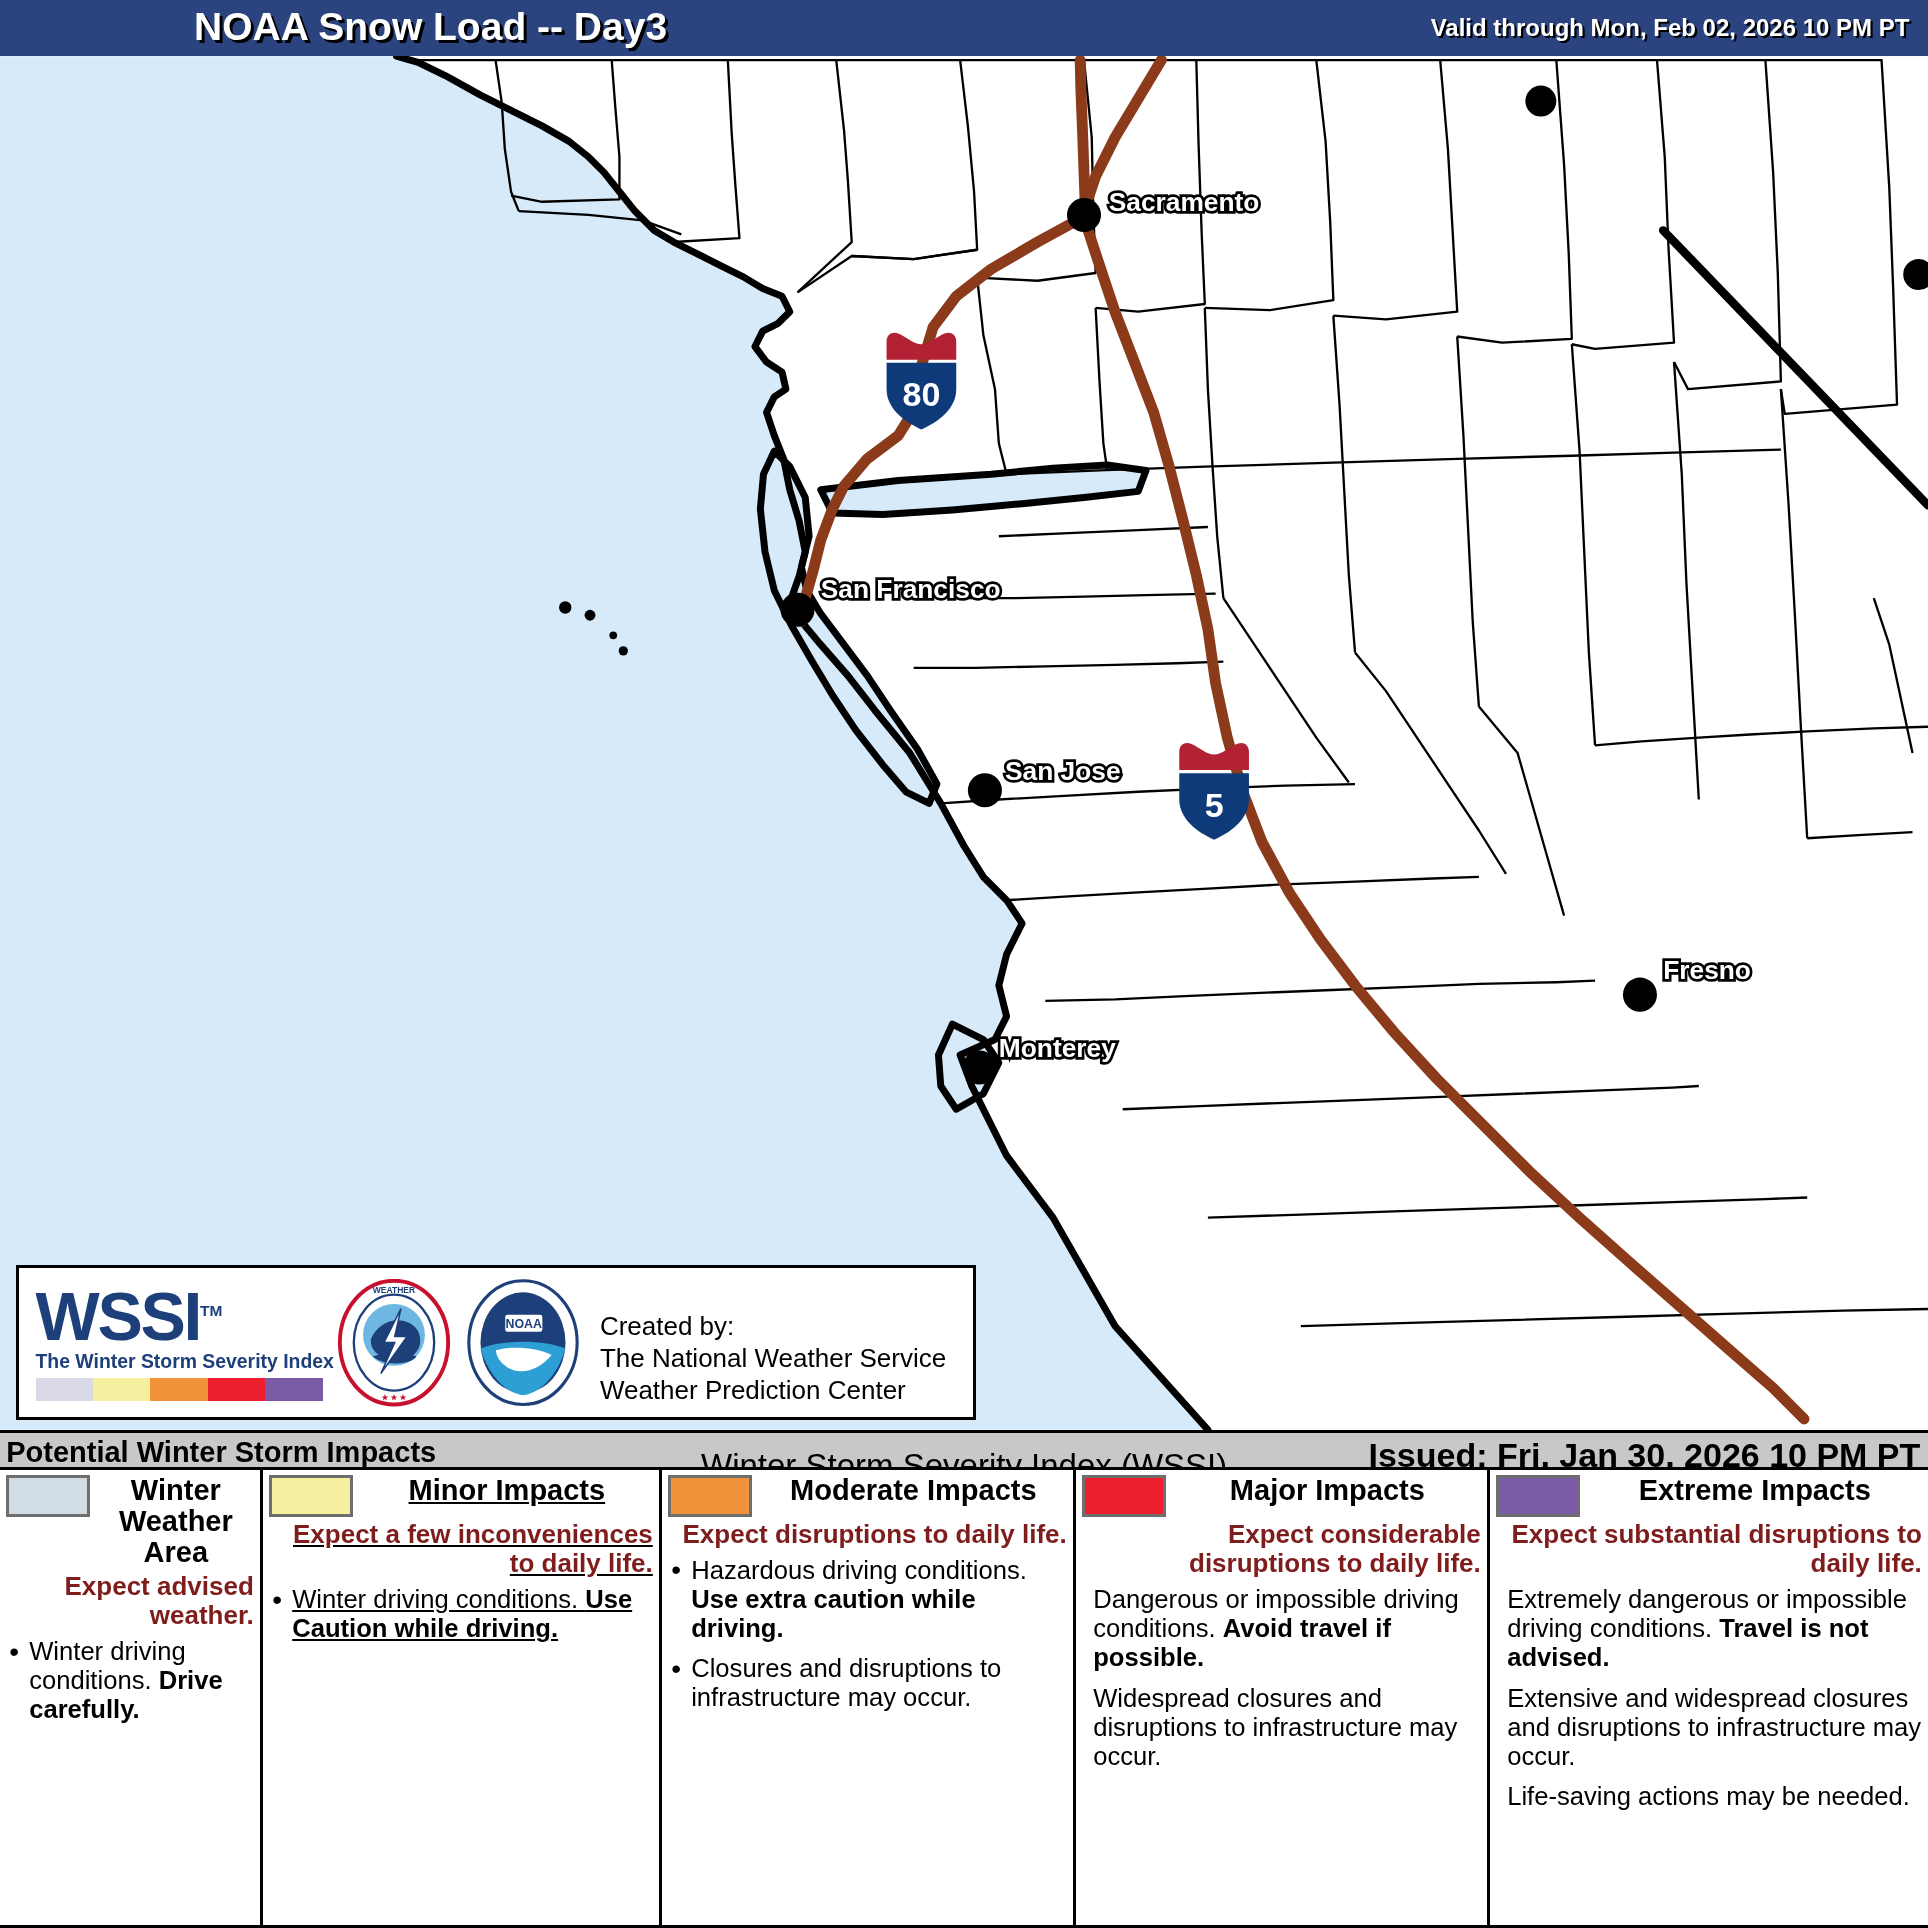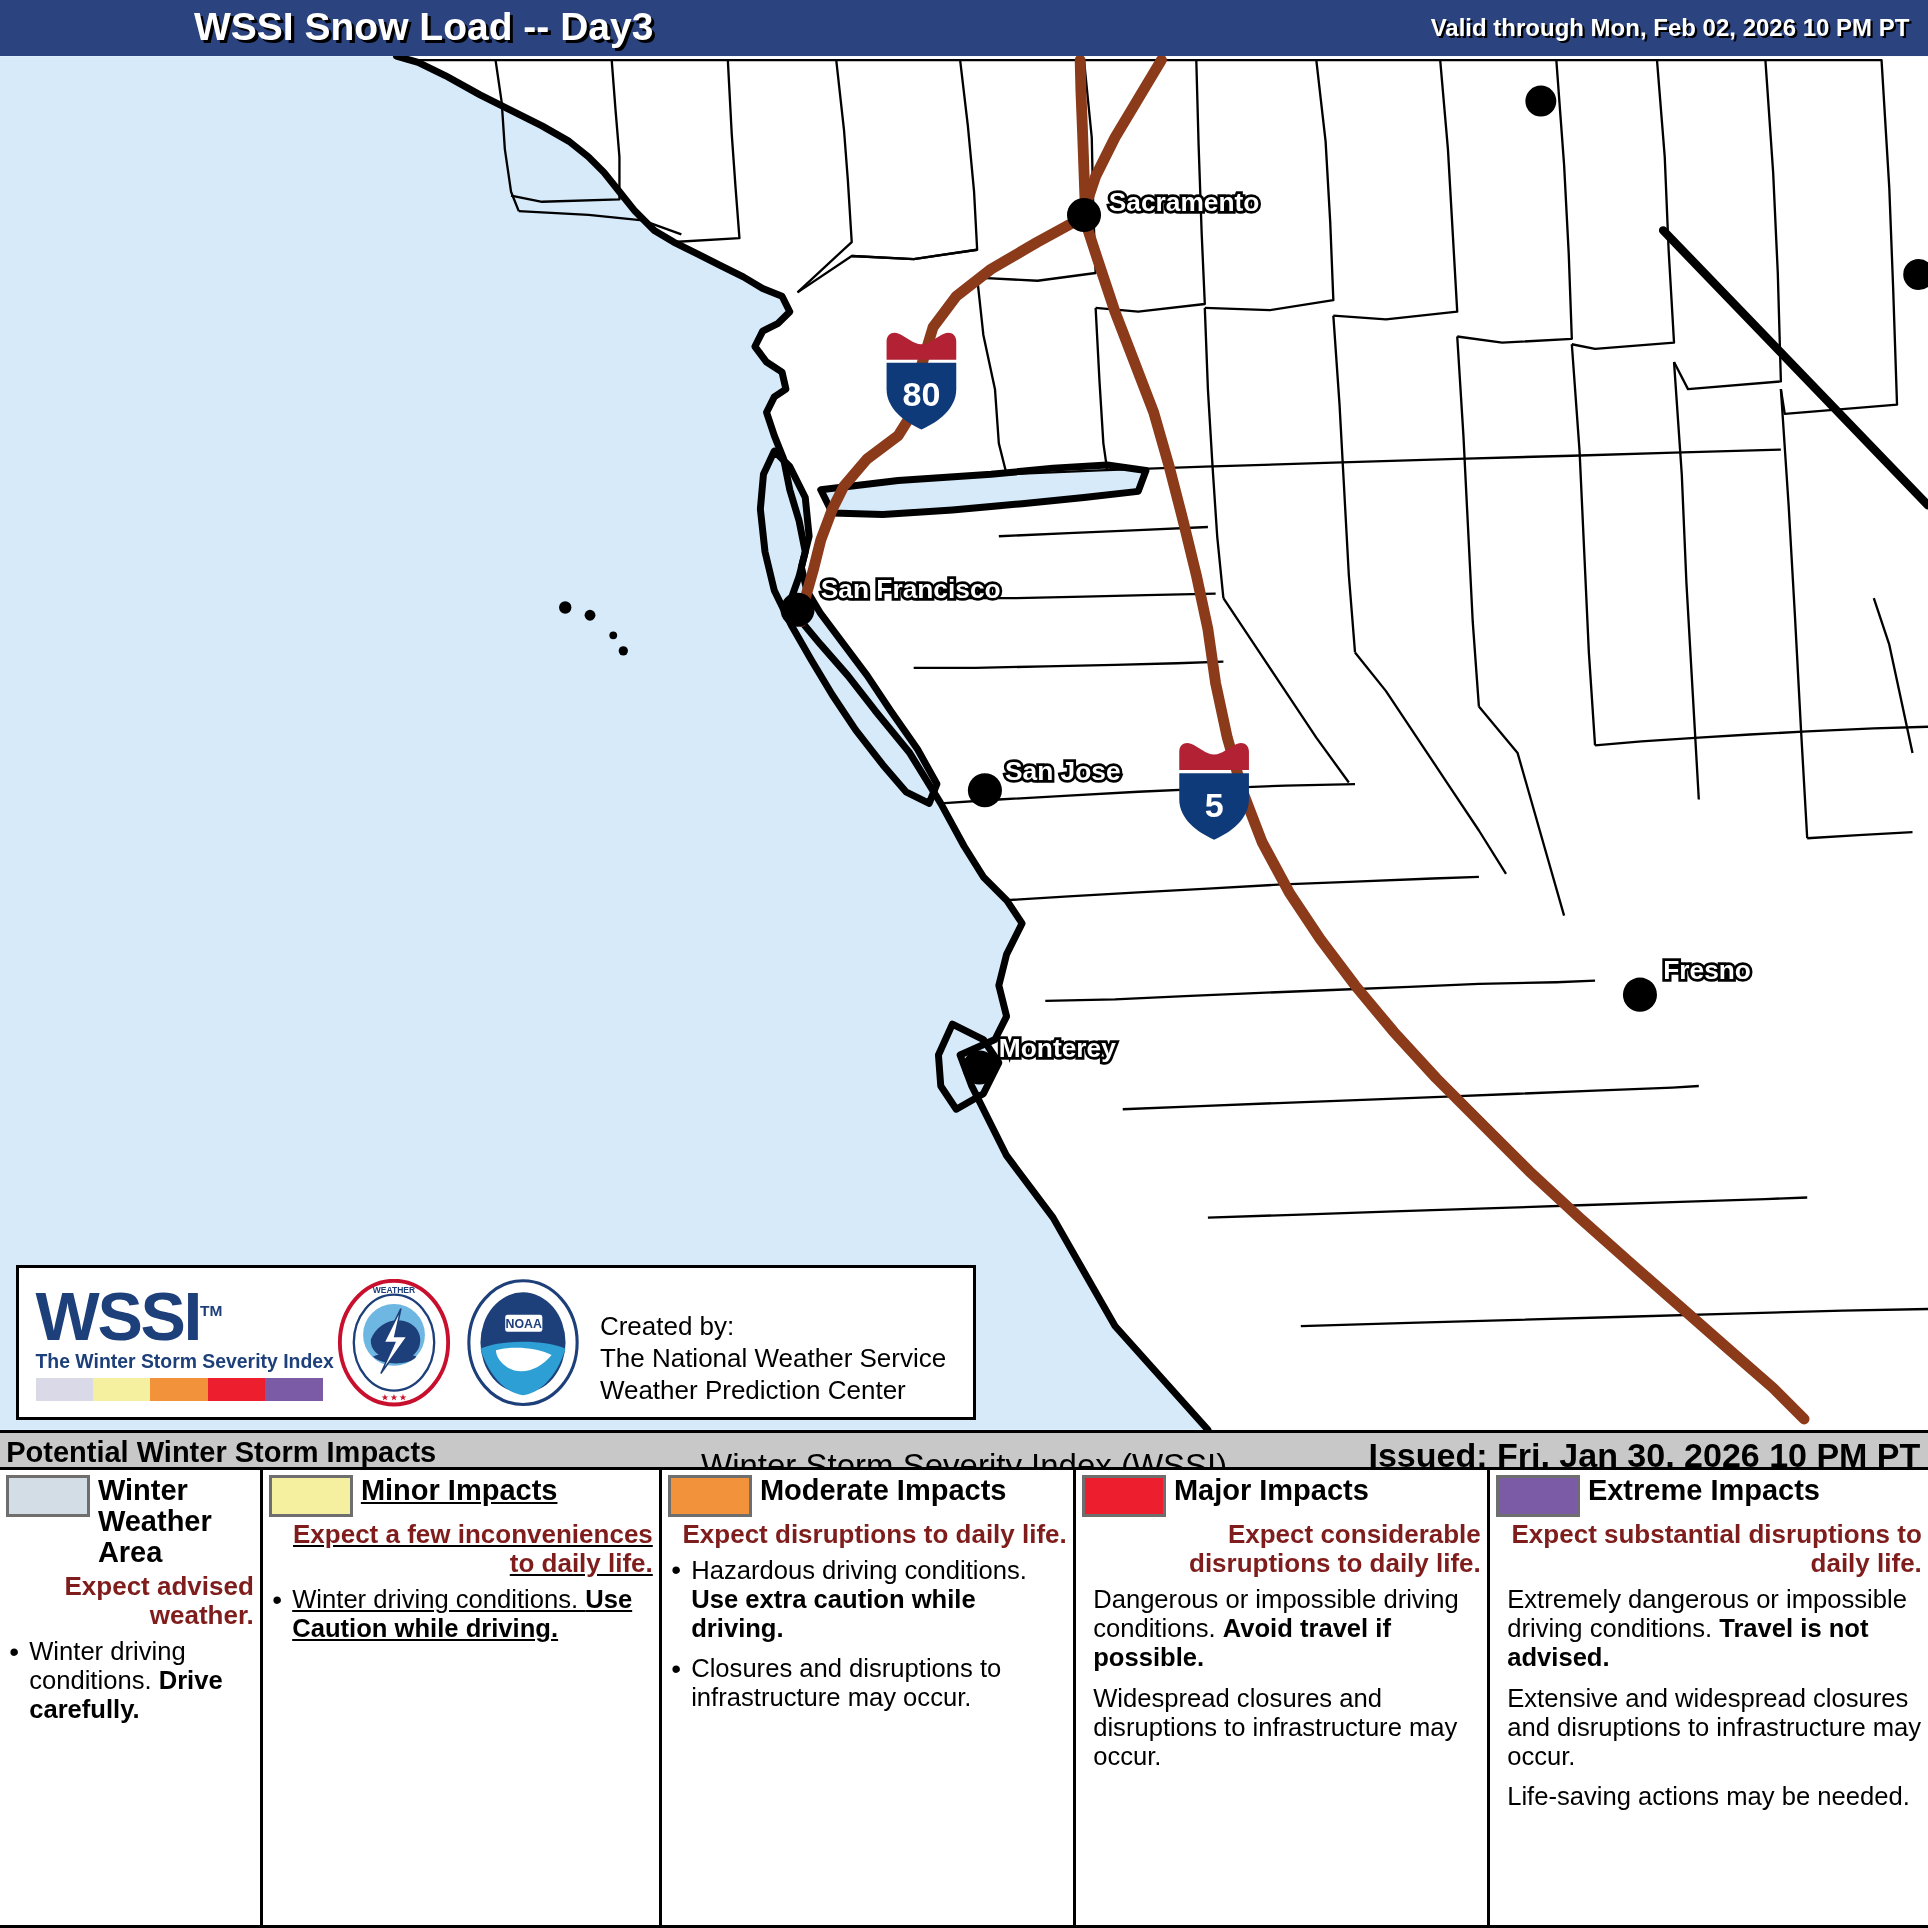--- a/index.html
+++ b/index.html
@@ -48,37 +48,37 @@
   .lcol{position:relative;box-sizing:border-box;border-right:3.1px solid #000;padding:4.6px 6.2px 0 6.2px;}
   .lcol:last-child{border-right:none;}
   .lcol.c0{width:263px;}
   .lcol.c1{width:399px;text-decoration:underline;}
   .lcol.c2{width:414px;}
   .lcol.c3{width:414px;}
   .lcol.c4{width:438px;}
 
   .lhead{display:flex;align-items:flex-start;gap:7.7px;}
   .swatch{width:84px;height:42px;flex:0 0 auto;border:3.9px solid #6e6e6e;box-sizing:border-box;}
-  .lname{font-size:29px;font-weight:bold;line-height:1.08;color:#000;flex:1;}
+  .lname{font-size:29px;font-weight:bold;line-height:1.08;color:#000;flex:1;text-align:center;}
   .lsummary{font-size:26px;font-weight:bold;line-height:1.14;color:#7f1d1d;margin-top:3.1px;text-align:right;}
   .lbullets{margin:6.2px 0 0 0;padding:0;list-style:none;}
   .lbullets li{font-size:25.6px;line-height:1.14;color:#000;margin-bottom:11px;
                padding-left:23px;position:relative;}
   .lbullets li.bulleted:before{content:"\2022";position:absolute;left:3.1px;top:-1.5px;font-size:28px;}
   .lbullets b{font-weight:bold;}
   
   .lbullets li.nobullet{padding-left:11px;}
 </style>
 </head>
 <body>
 
 <div id="page">
 
   <div class="header">
-    <div class="title">WSSI Snow Load -- Day3</div>
+    <div class="title">NOAA Snow Load -- Day3</div>
     <div class="valid">Valid through Mon, Feb 02, 2026 10 PM PT</div>
   </div>
 
   <div class="map">
     <svg width="1928" height="1374" viewBox="0 0 2490 1774" xmlns="http://www.w3.org/2000/svg">
 
       <rect x="0" y="0" width="2490" height="1774" fill="#d6eafa"></rect>
 
       <path fill="#ffffff" stroke="none" d="M 512,0 L 2490,0 L 2490,1774 L 1560,1774
            L 1440,1640 L 1360,1500 L 1300,1420 L 1255,1330 L 1240,1290

